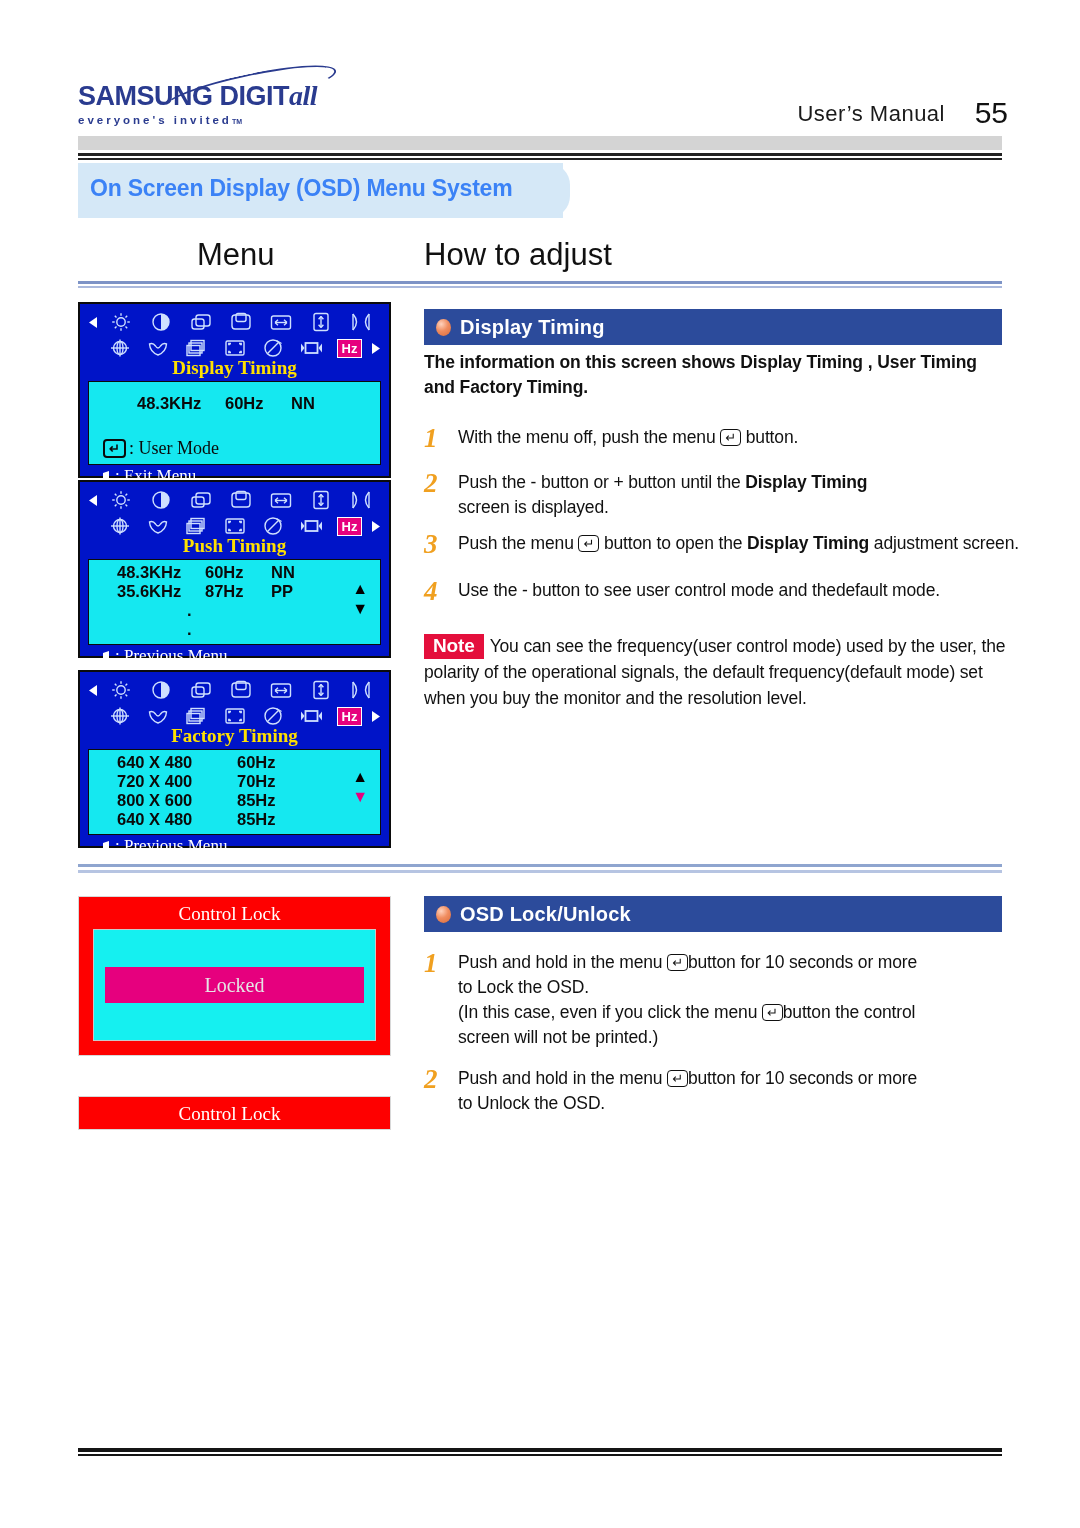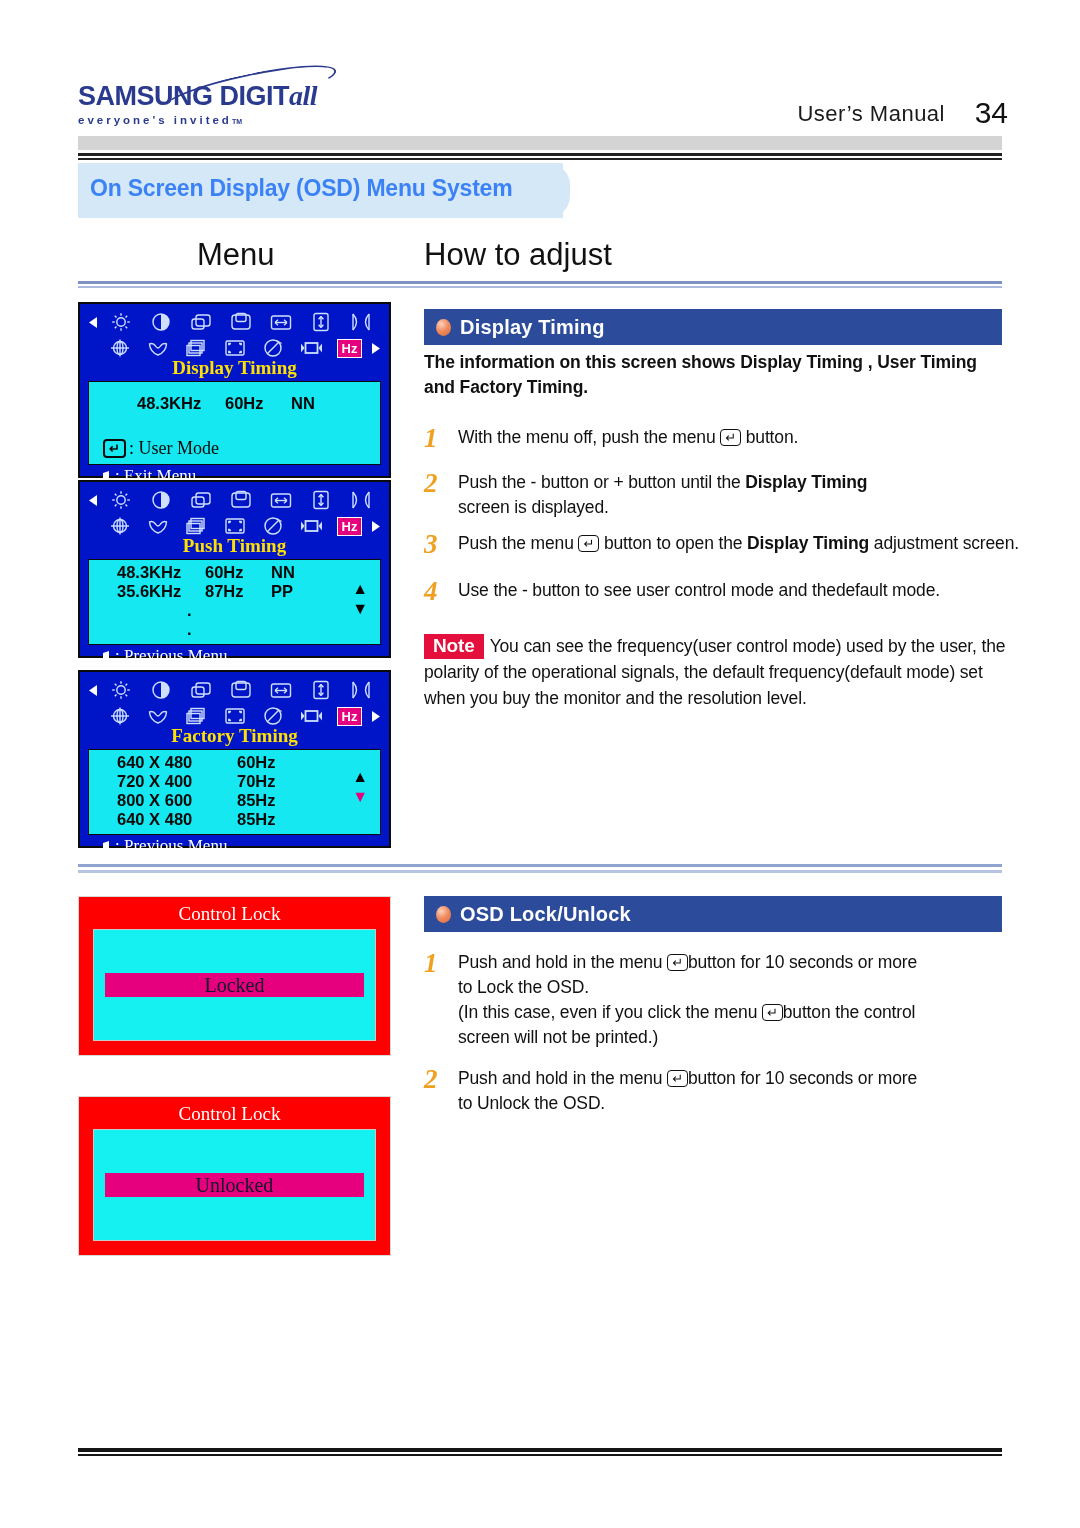--- a/index.html
+++ b/index.html
@@ -164,42 +164,42 @@
   }
   .ctl-title {
     text-align: center; color: #ffffff; font-family: "Liberation Serif", serif;
     font-size: 19px; padding: 6px 10px 4px 0;
   }
   .ctl-inner {
     background: #15f0f0; margin: 0 14px 14px 14px; height: 112px;
     display: flex; align-items: center; border: 1px solid #c9c9c9;
   }
   .ctl-bar {
-    background: #e6007e; height: 24px; width: calc(100% - 22px); margin: 0 11px;
+    background: #e6007e; height: 36px; width: calc(100% - 22px); margin: 0 11px;
     display: flex; align-items: center; justify-content: center;
-    color: #0f172a; font-family: "Liberation Serif", serif; font-size: 20px;
+    color: #e5e5e5; font-family: "Liberation Serif", serif; font-size: 20px;
   }
 
   
   .foot-rule-a { position: absolute; left: 78px; top: 1448px; width: 924px; height: 4px; background: #151515; }
   .foot-rule-b { position: absolute; left: 78px; top: 1454px; width: 924px; height: 1.5px; background: #151515; }
 </style>
 </head>
 <body>
 
 <div class="page">
 
   <div class="logo">
     <div class="logo-swoosh"></div>
     <div class="logo-word"><span>SAMSUNG DIGIT</span><span class="ital">all</span></div>
     <div class="logo-sub"><span>everyone's invited</span><span class="tm">TM</span></div>
   </div>
 
   <div class="manual-title">User’s  Manual</div>
-  <div class="page-num">34</div>
+  <div class="page-num">55</div>
 
   <div class="gray-band"></div>
   <div class="hdr-rule-top"></div>
   <div class="hdr-rule-top2"></div>
 
   <div class="sect-bar"></div>
   <div class="sect-bar-round"></div>
   <div class="sect-title">On Screen Display (OSD) Menu System</div>
 
   <div class="col-menu">Menu</div>
@@ -677,23 +677,20 @@
 
   <div class="ctl" style="left:78px; top:896px;">
     <div class="ctl-title">Control Lock</div>
     <div class="ctl-inner">
       <div class="ctl-bar">Locked</div>
     </div>
   </div>
 
   <div class="ctl" style="left:78px; top:1096px;">
     <div class="ctl-title">Control Lock</div>
-    <div class="ctl-inner">
-      <div class="ctl-bar">Unlocked</div>
-    </div>
   </div>
 
   <div class="bluehead" style="left:424px; top:896px; width:578px;">
     <span class="dot"></span>
     <span class="htxt">OSD Lock/Unlock</span>
   </div>
 
   <div class="step" style="left:424px; top:950px; width:580px;">
     <span class="step-n">1</span>
     <span class="step-t"><span>Push and hold in the menu </span><span class="kbd">↵</span><span>button for 10 seconds or more</span><br><span>to Lock  the OSD.</span><br><span>(In this case, even if you click the menu </span><span class="kbd">↵</span><span>button the control</span><br><span>screen will not be printed.)</span></span>

